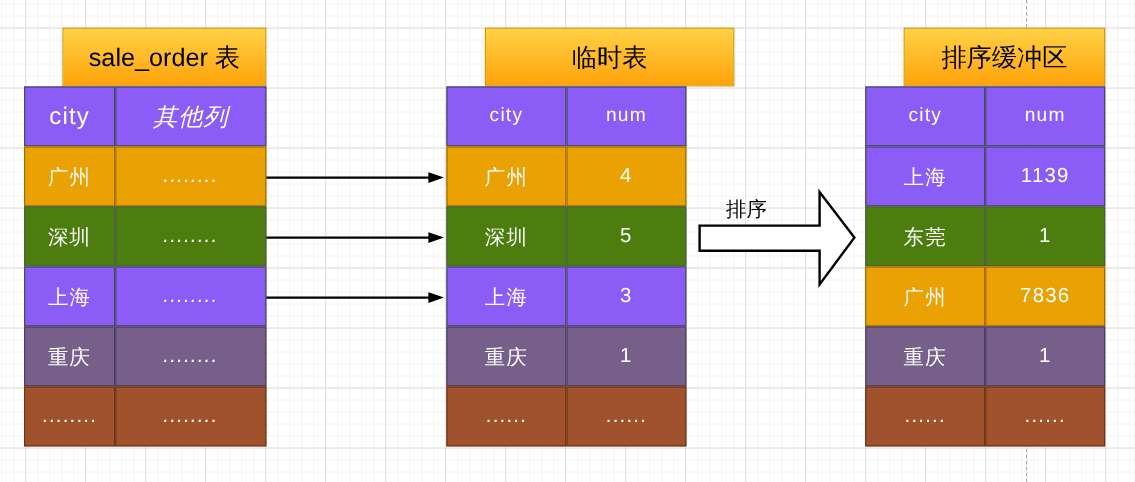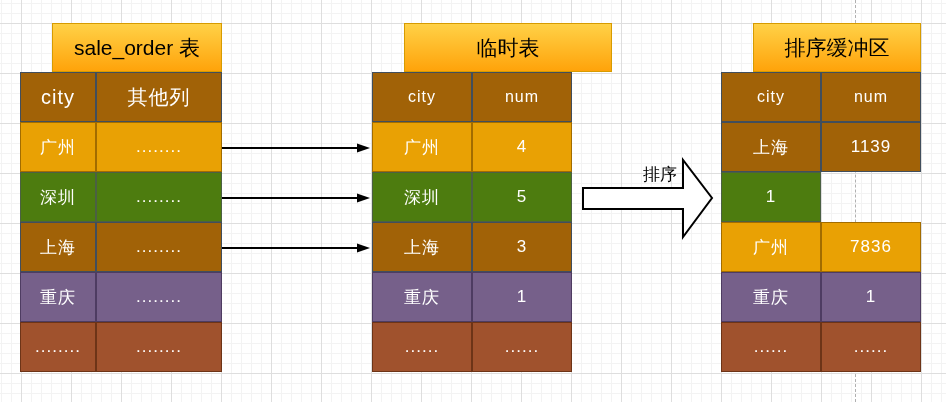--- a/index.html
+++ b/index.html
@@ -56,42 +56,42 @@
     display: flex;
     align-items: center;
     justify-content: center;
     color: #ffffff;
     font-size: 17px;
     box-sizing: border-box;
     border: 1px solid;
     letter-spacing: 1px;
   }
   .w76  { width: 76px; }
-  .w126 { width: 126px; }
+  .w126 { width: 126px; font-style: italic; }
   .w100 { width: 100px; }
   .fs20 { font-size: 20px; }
   .fs16 { font-size: 16px; }
-  .c-head, .c-slate { background: #a16207; border-color: #414e5c; }
+  .c-head, .c-slate { background: #8b5cf6; border-color: #414e5c; }
   .c-orange { background: #e9a104; border-color: #a26c00; }
   .c-green  { background: #4d7c0f; border-color: #4b6043; }
   .c-purple { background: #76608a; border-color: #4e3c62; }
   .c-brown  { background: #a0522d; border-color: #6d3417; }
   .arrow-layer {
     position: absolute;
     left: 0; top: 0;
     width: 946px; height: 402px;
     z-index: 2;
     pointer-events: none;
   }
   .sort-label {
     position: absolute;
     left: 605px;
     top: 163px;
     width: 72px;
-    text-align: right;
+    text-align: left;
     font-size: 17px;
     color: #000000;
     z-index: 2;
   }
 </style>
 </head>
 <body>
 
 <div class="page-break"></div>
 
@@ -155,20 +155,21 @@
   <div class="tbl-title">排序缓冲区</div>
   <div class="row">
     <div class="cell c-head w100 fs16">city</div>
     <div class="cell c-head w100 fs16">num</div>
   </div>
   <div class="row">
     <div class="cell c-slate w100">上海</div>
     <div class="cell c-slate w100">1139</div>
   </div>
   <div class="row">
+    <div class="cell c-green w100">东莞</div>
     <div class="cell c-green w100">1</div>
   </div>
   <div class="row">
     <div class="cell c-orange w100">广州</div>
     <div class="cell c-orange w100">7836</div>
   </div>
   <div class="row">
     <div class="cell c-purple w100">重庆</div>
     <div class="cell c-purple w100">1</div>
   </div>

